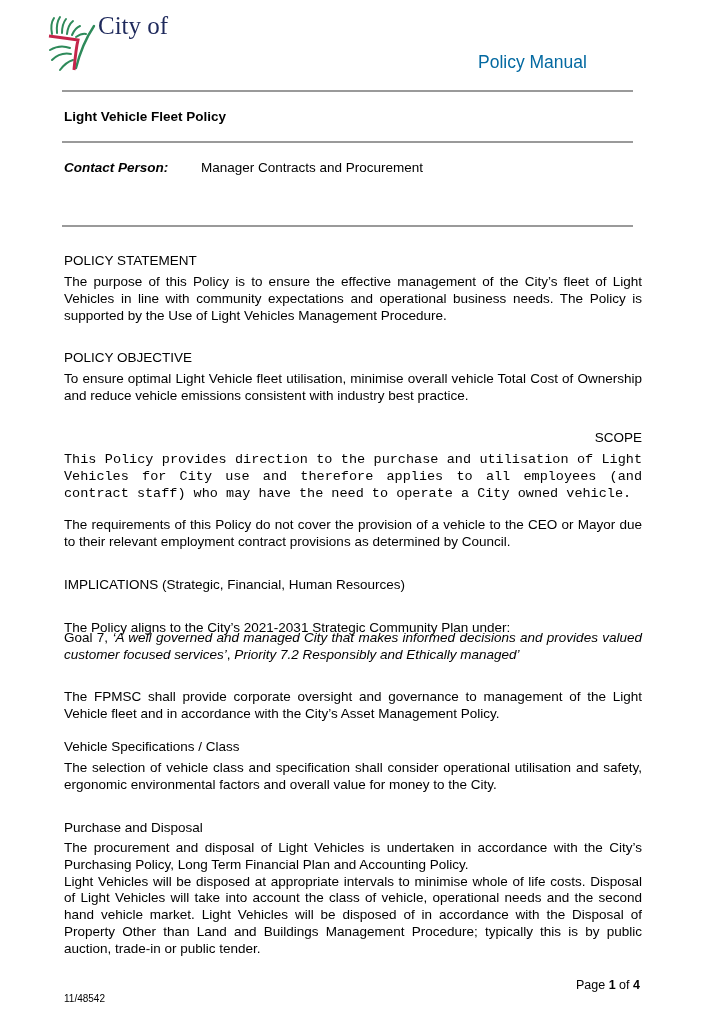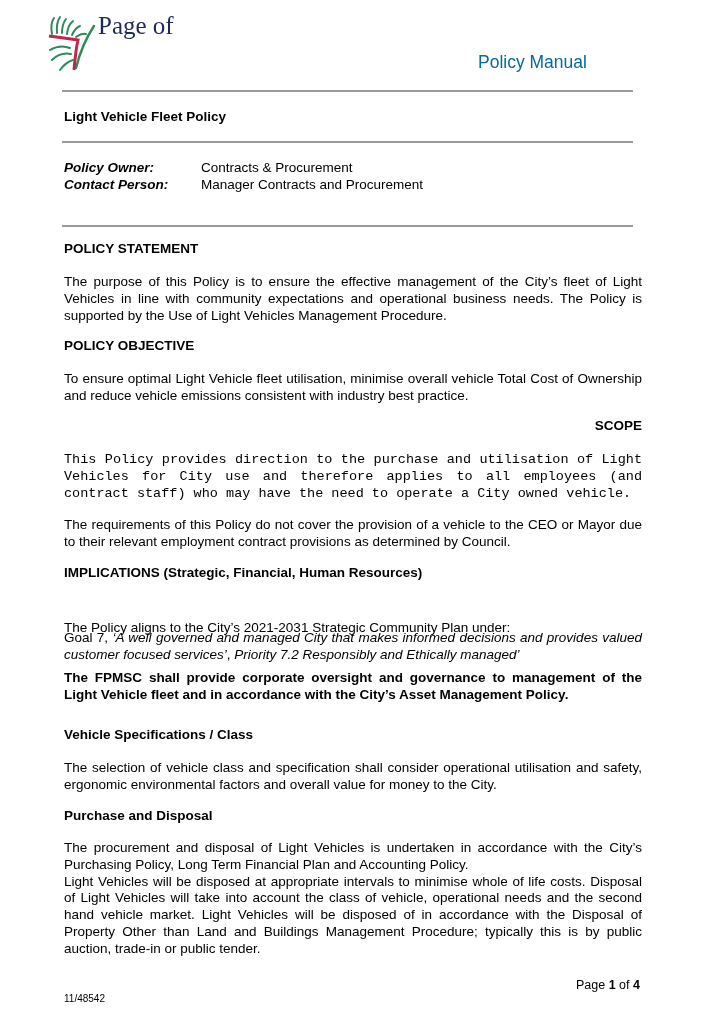--- a/index.html
+++ b/index.html
@@ -11,21 +11,21 @@
                font-size: 25px; color: #1f2a5c; line-height: 28px; }
   .logo-name { position: absolute; left: 52px; top: 25px; font-family: "Liberation Serif", serif;
                font-size: 33px; color: #1f2a5c; line-height: 36px; letter-spacing: 0.3px; }
   .manual { left: 478px; top: 52px; font-size: 17.5px; color: #0369a1; }
   .rule { left: 62px; width: 571px; height: 2px; background: #9a9a9a; }
   .doc-title { left: 64px; top: 109px; font-size: 13.5px; font-weight: bold; }
   .meta { left: 64px; top: 159px; font-size: 13.5px; line-height: 17px; }
   .meta-row { white-space: nowrap; }
   .meta-label { display: inline-block; width: 137px; font-weight: bold; font-style: italic; }
   .content { left: 64px; width: 578px; font-size: 13.5px; line-height: 16.8px; }
-  .h { font-weight: bold; }
+  .h { font-weight: normal; margin-top: 12px; }
   p { margin: 0; text-align: justify; }
   .footer-page { left: 576px; top: 978px; font-size: 12.5px; }
   .footer-ref { left: 64px; top: 993px; font-size: 10px; }
 </style>
 </head>
 <body>
 
 <div class="abs logo">
   <svg width="52" height="58" viewBox="0 0 52 58" style="position:absolute;left:0;top:2px;">
     <g fill="none" stroke="#2e8a5a" stroke-width="2" stroke-linecap="round">
@@ -35,35 +35,32 @@
       <path d="M21 20 Q22 11 27 7"></path>
       <path d="M26 21 Q29 14 34 12"></path>
       <path d="M30 23 Q36 19 40 20"></path>
       <path d="M24 34 Q14 30 4 36"></path>
       <path d="M25 40 Q14 38 6 46"></path>
       <path d="M27 46 Q20 48 14 56"></path>
       <path d="M30 54 Q36 30 48 12" stroke-width="2.4"></path>
     </g>
     <path d="M3 22 Q18 24 32 26 Q30 34 28 56" fill="none" stroke="#c4254a" stroke-width="3"></path>
   </svg>
-  <div class="logo-city">Page of</div>
+  <div class="logo-city">City of</div>
 </div>
 
 <div class="abs manual">Policy Manual</div>
 
 <div class="abs rule" style="top:90px;"></div>
 
 <div class="abs doc-title">Light Vehicle Fleet Policy</div>
 
 <div class="abs rule" style="top:141px;"></div>
 
 <div class="abs meta">
-  <div class="meta-row">
-    <span class="meta-label">Policy Owner:</span><span>Contracts &amp; Procurement</span>
-  </div>
   <div class="meta-row">
     <span class="meta-label">Contact Person:</span><span>Manager Contracts and Procurement</span>
   </div>
 </div>
 
 <div class="abs rule" style="top:225px;"></div>
 
 <div class="abs content" style="top:241px;">
   <div class="h">POLICY STATEMENT</div>
 </div>
@@ -90,21 +87,21 @@
 
 <div class="abs content" style="top:565px;">
   <div class="h">IMPLICATIONS (Strategic, Financial, Human Resources)</div>
 </div>
 <div class="abs content" style="top:598px;margin-top:22px;">
   <p>The Policy aligns to the City’s 2021-2031 Strategic Community Plan under:</p>
 </div>
 <div class="abs content" style="top:630px;">
   <p><span>Goal 7, </span><i>‘A well governed and managed City that makes informed decisions and provides valued customer focused services’</i><span>, </span><i>Priority 7.2 Responsibly and Ethically managed’</i></p>
 </div>
-<div class="abs content" style="top:670px;font-weight:bold;">
+<div class="abs content" style="top:689px;">
   <p>The FPMSC shall provide corporate oversight and governance to management of the Light Vehicle fleet and in accordance with the City’s Asset Management Policy.</p>
 </div>
 
 <div class="abs content" style="top:727px;">
   <div class="h">Vehicle Specifications / Class</div>
 </div>
 <div class="abs content" style="top:760px;">
   <p>The selection of vehicle class and specification shall consider operational utilisation and safety, ergonomic environmental factors and overall value for money to the City.</p>
 </div>
 

